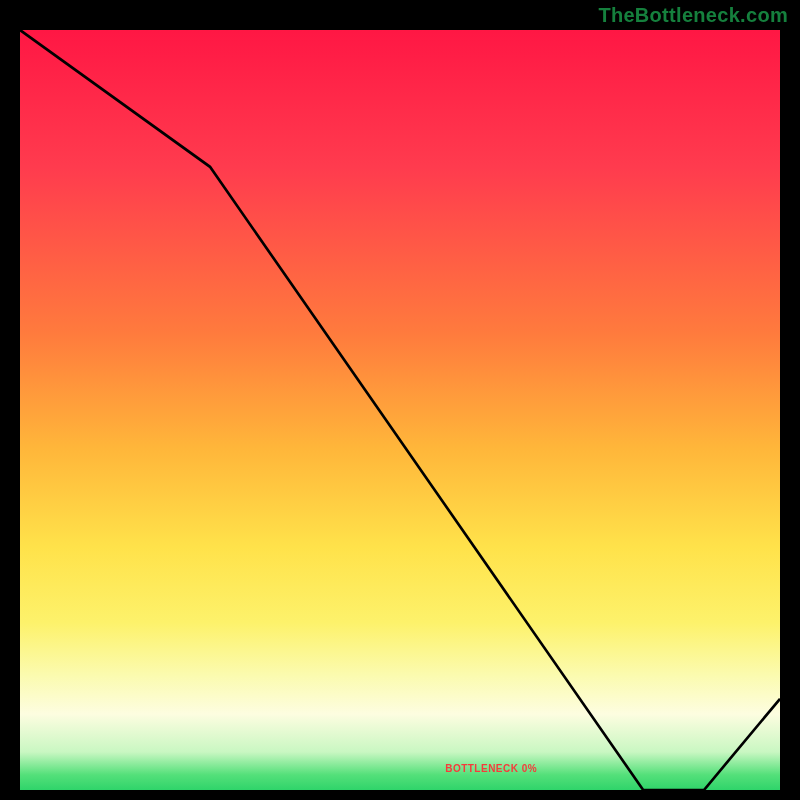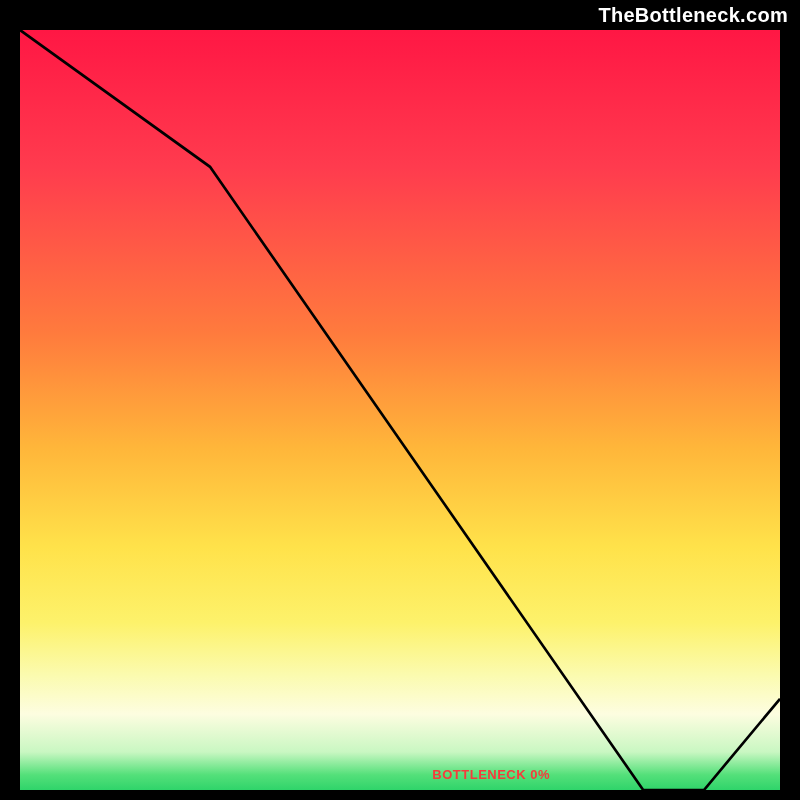--- a/index.html
+++ b/index.html
@@ -14,21 +14,21 @@
   .outer {
     position: relative;
     width: 800px;
     height: 800px;
     background: #000;
   }
   .watermark {
     position: absolute;
     top: 4px;
     right: 12px;
-    color: #ffffff;
+    color: #15803d;
     font-size: 20px;
     font-weight: 600;
     letter-spacing: 0.3px;
     z-index: 5;
   }
   .plot {
     position: absolute;
     left: 20px;
     top: 30px;
     width: 760px;
@@ -52,25 +52,25 @@
   svg.line {
     position: absolute;
     left: 0;
     top: 0;
     width: 100%;
     height: 100%;
     z-index: 3;
   }
   .floor-label {
     position: absolute;
-    bottom: 8px;
+    bottom: 16px;
     left: 62%;
     transform: translateX(-50%);
     color: #f63b3b;
-    font-size: 13px;
+    font-size: 10px;
     font-weight: 700;
     letter-spacing: 0.5px;
     white-space: nowrap;
     z-index: 4;
   }
 </style>
 </head>
 <body>
 
 <div class="outer">

